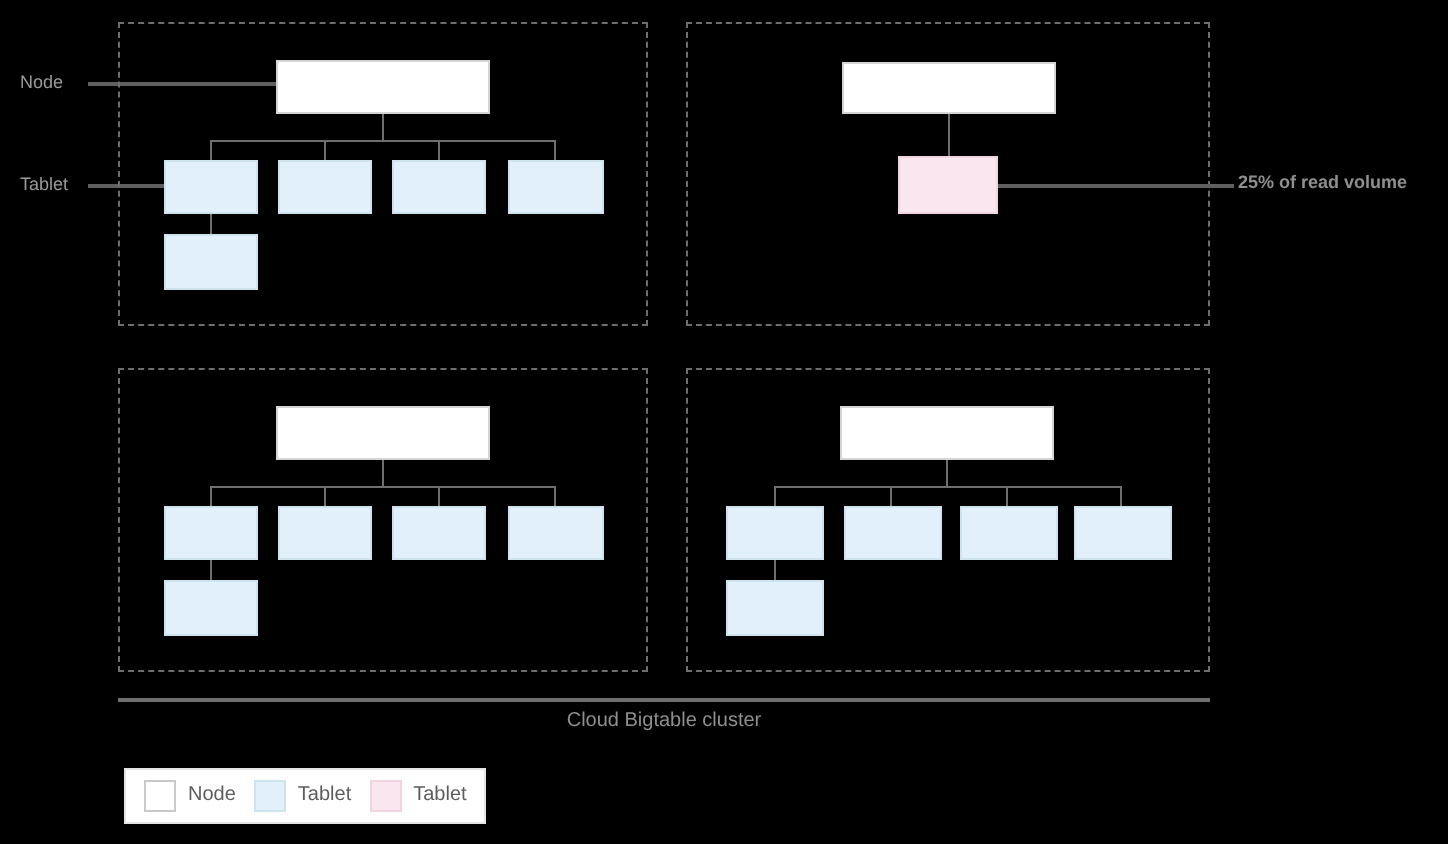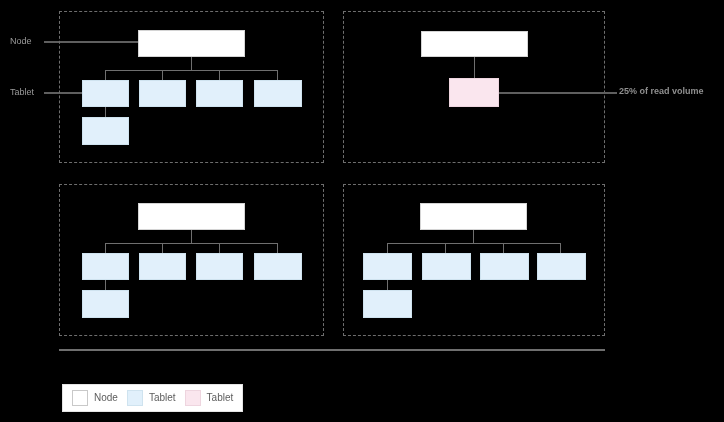--- a/index.html
+++ b/index.html
@@ -189,20 +189,21 @@
   <div class="abs conn conn-v" style="left:503px; top:243px; height:10px;"></div>
   <div class="abs conn conn-v" style="left:560px; top:243px; height:10px;"></div>
   <div class="abs box tablet-box" style="left:363px; top:253px; width:49px; height:27px;"></div>
   <div class="abs box tablet-box" style="left:422px; top:253px; width:49px; height:27px;"></div>
   <div class="abs box tablet-box" style="left:480px; top:253px; width:49px; height:27px;"></div>
   <div class="abs box tablet-box" style="left:537px; top:253px; width:49px; height:27px;"></div>
   <div class="abs conn conn-v" style="left:387px; top:280px; height:10px;"></div>
   <div class="abs box tablet-box" style="left:363px; top:290px; width:49px; height:28px;"></div>
 
   <div class="abs cluster-rule" style="left:59px; top:349px; width:546px;"></div>
+  <div class="abs cluster-caption" style="left:59px; top:355px; width:546px;">Cloud Bigtable cluster</div>
 
   <div class="abs legend" style="left:62px; top:384px; width:110px; height:28px; width:auto;">
 
     <div class="legend-item">
       <span class="legend-swatch sw-node"></span>
       <span class="legend-label">Node</span>
     </div>
 
     <div class="legend-item">
       <span class="legend-swatch sw-tablet"></span>

